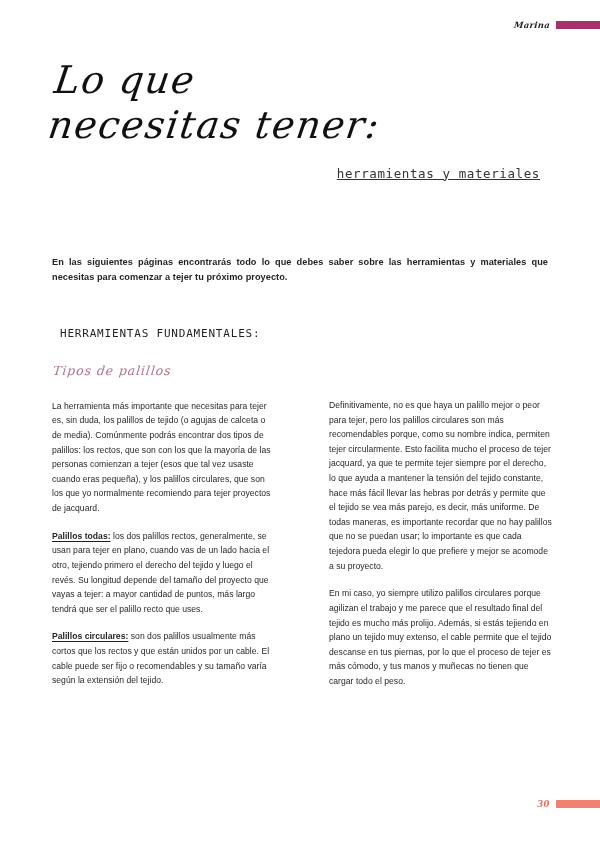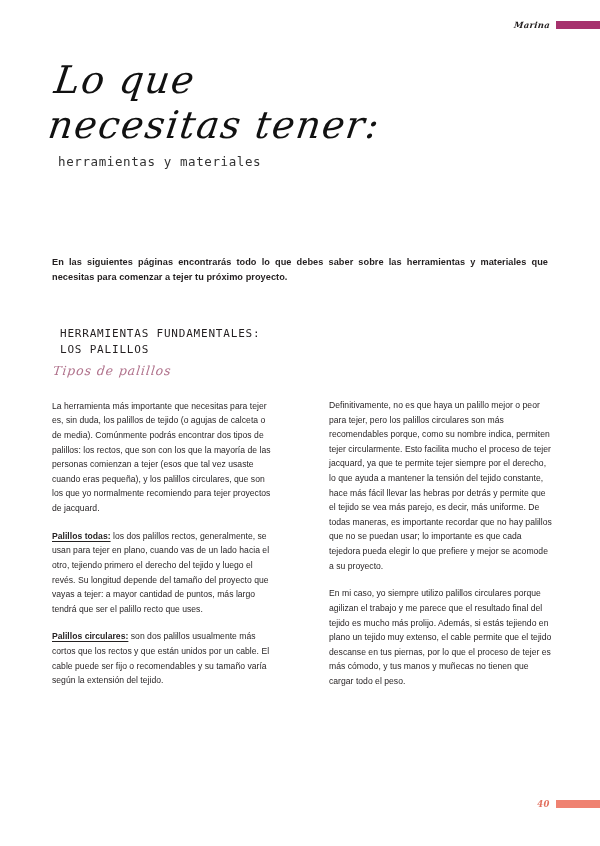--- a/index.html
+++ b/index.html
@@ -56,27 +56,28 @@
     letter-spacing: 1.5px;
     transform: skewX(-8deg);
     transform-origin: left top;
     margin: 0;
     font-weight: 400;
   }
   .doc-title .line2 {
     display: block;
   }
   .doc-subtitle {
-    margin-top: 6px;
-    text-align: left;
+    margin-top: 18px;
+    text-align: right;
     font-family: "DejaVu Sans Mono", monospace;
     font-size: 12.5px;
     letter-spacing: 0.6px;
     color: #333333;
     padding-right: 12px;
+    text-decoration: underline;
   }
 
   
   .intro {
     position: absolute;
     top: 255px;
     left: 52px;
     right: 52px;
     font-size: 9.2px;
     line-height: 1.62;
@@ -181,21 +182,20 @@
     <span>Lo que</span>
     <span class="line2">necesitas tener:</span>
   </h1>
   <div class="doc-subtitle">herramientas y materiales</div>
 </div>
 
 <div class="intro">En las siguientes páginas encontrarás todo lo que debes saber sobre las herramientas y materiales que necesitas para comenzar a tejer tu próximo proyecto.</div>
 
 <h2 class="section-heading">
   <span>HERRAMIENTAS FUNDAMENTALES:</span>
-  <span class="hl2">LOS PALILLOS</span>
 </h2>
 
 <h3 class="sub-heading">Tipos de palillos</h3>
 
 <div class="columns">
 
   <div class="col">
     <p>
       <span>La herramienta más importante que necesitas para tejer es, sin duda, los palillos de tejido (o agujas de calceta o de media). Comúnmente podrás encontrar dos tipos de palillos: los rectos, que son con los que la mayoría de las personas comienzan a tejer (esos que tal vez usaste cuando eras pequeña), y los palillos circulares, que son los que yo normalmente recomiendo para tejer proyectos de jacquard.</span>
     </p>
@@ -212,15 +212,15 @@
       <span>Definitivamente, no es que haya un palillo mejor o peor para tejer, pero los palillos circulares son más recomendables porque, como su nombre indica, permiten tejer circularmente. Esto facilita mucho el proceso de tejer jacquard, ya que te permite tejer siempre por el derecho, lo que ayuda a mantener la tensión del tejido constante, hace más fácil llevar las hebras por detrás y permite que el tejido se vea más parejo, es decir, más uniforme. De todas maneras, es importante recordar que no hay palillos que no se puedan usar; lo importante es que cada tejedora pueda elegir lo que prefiere y mejor se acomode a su proyecto.</span>
     </p>
     <p class="last">
       <span>En mi caso, yo siempre utilizo palillos circulares porque agilizan el trabajo y me parece que el resultado final del tejido es mucho más prolijo. Además, si estás tejiendo en plano un tejido muy extenso, el cable permite que el tejido descanse en tus piernas, por lo que el proceso de tejer es más cómodo, y tus manos y muñecas no tienen que cargar todo el peso.</span>
     </p>
   </div>
 
 </div>
 
 <div class="footer">
-  <span class="page-number">40</span>
+  <span class="page-number">30</span>
   <span class="footer-rule"></span>
 </div>
 
 </body></html>

